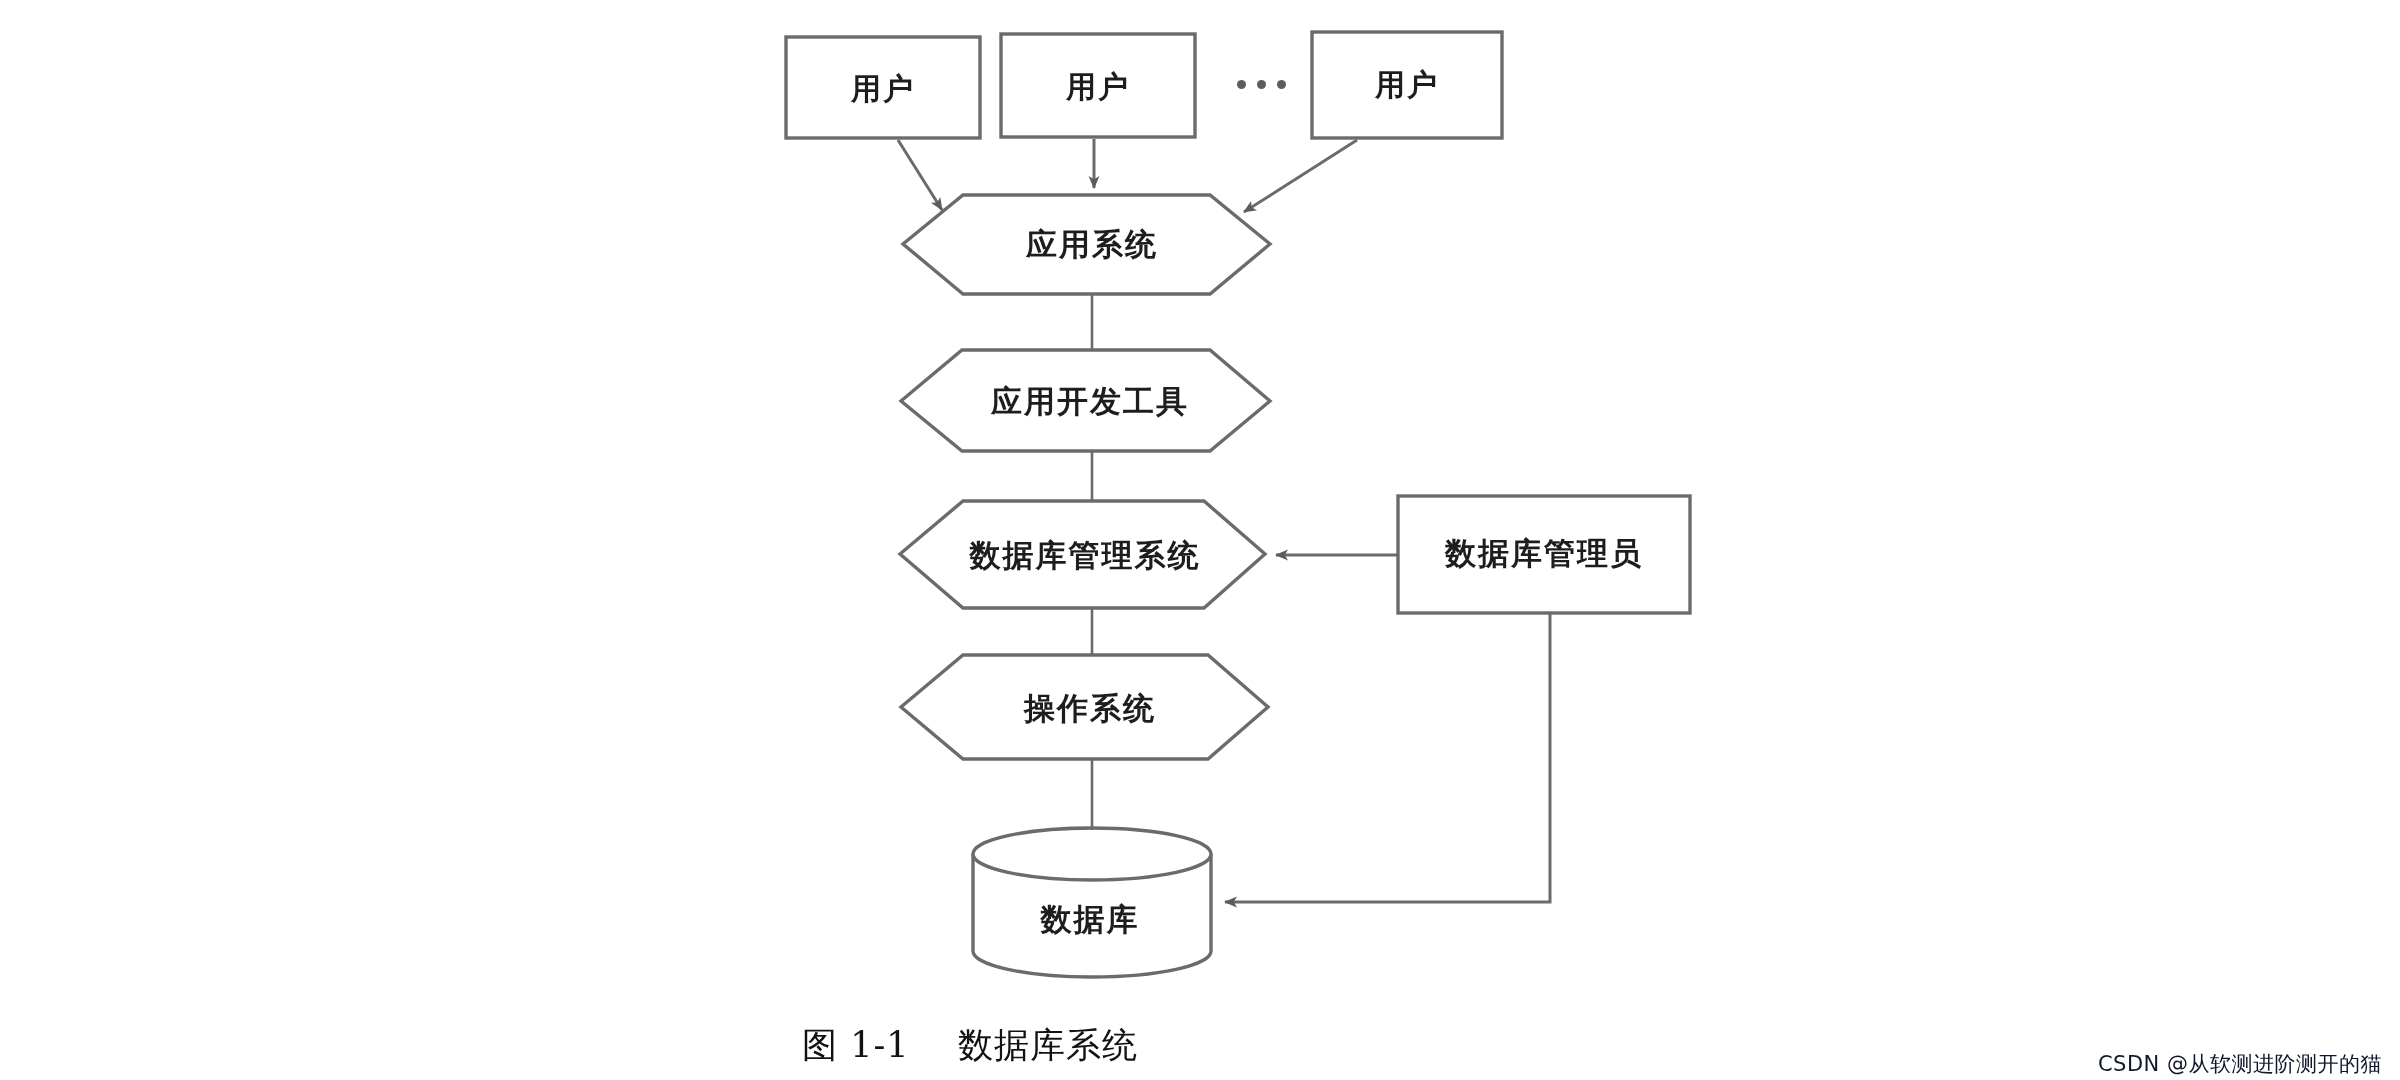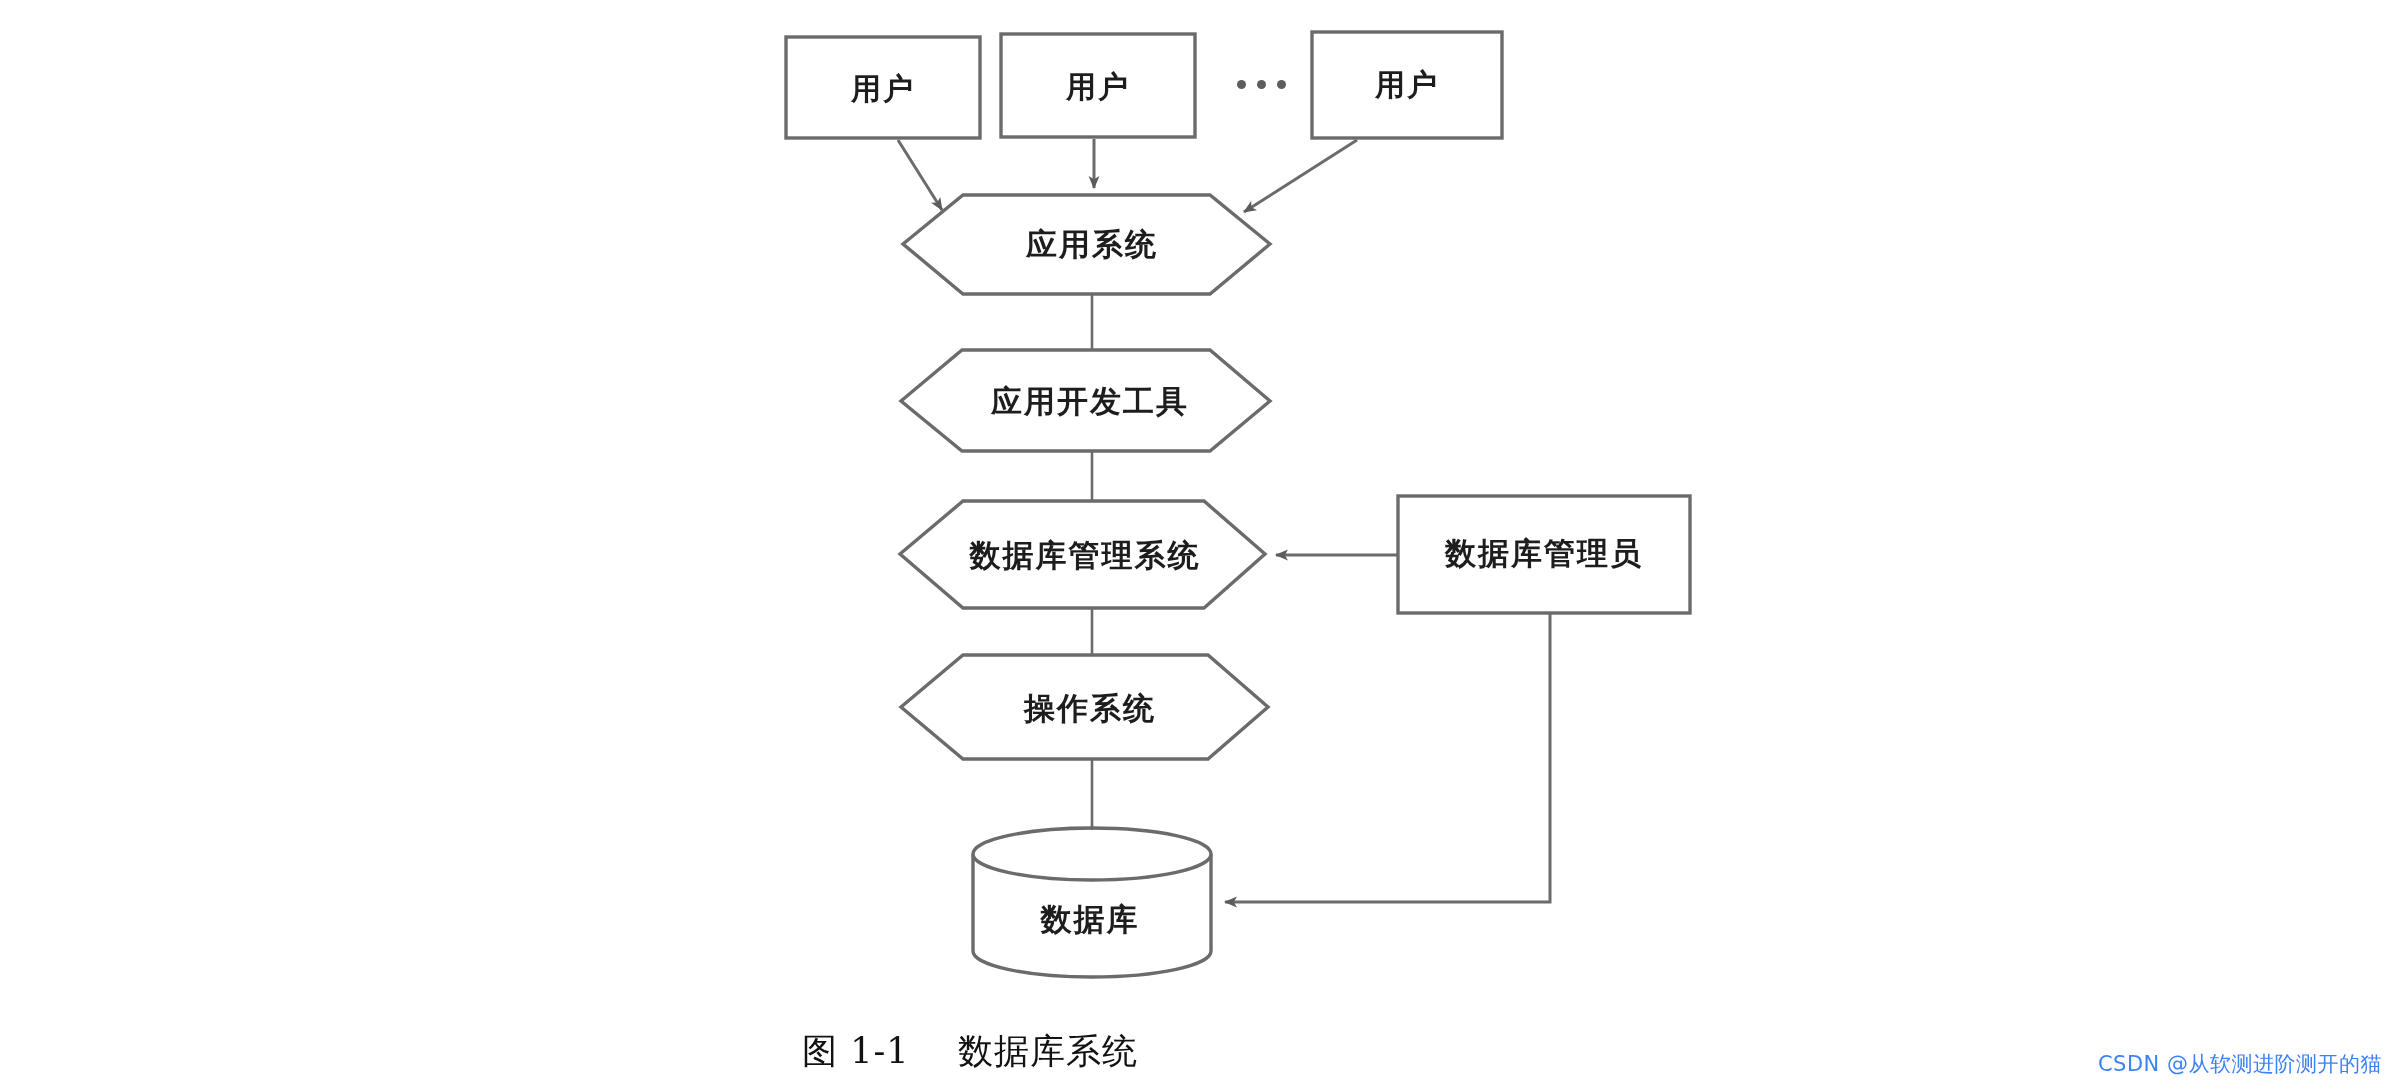--- a/index.html
+++ b/index.html
@@ -40,28 +40,27 @@
   }
   #figure-caption{
     position:absolute;
     left:0;top:1018px;width:1940px;
     text-align:center;
     font-family:"DejaVu Serif","Liberation Serif",serif;
     font-size:35px;
     color:#121212;
     letter-spacing:1px;
     white-space:pre;
-    margin-top:6px;
   }
   #watermark{
     position:absolute;
     right:18px;bottom:6px;
     font-family:"DejaVu Sans","Liberation Sans",sans-serif;
     font-size:21px;
-    color:#3b82f6;
+    color:#0f172a;
     letter-spacing:0.5px;
     white-space:pre;
   }
 </style>
 </head>
 <body>
 
 <div id="figure-root">
 
   <svg id="diagram" viewBox="0 0 2400 1080">

